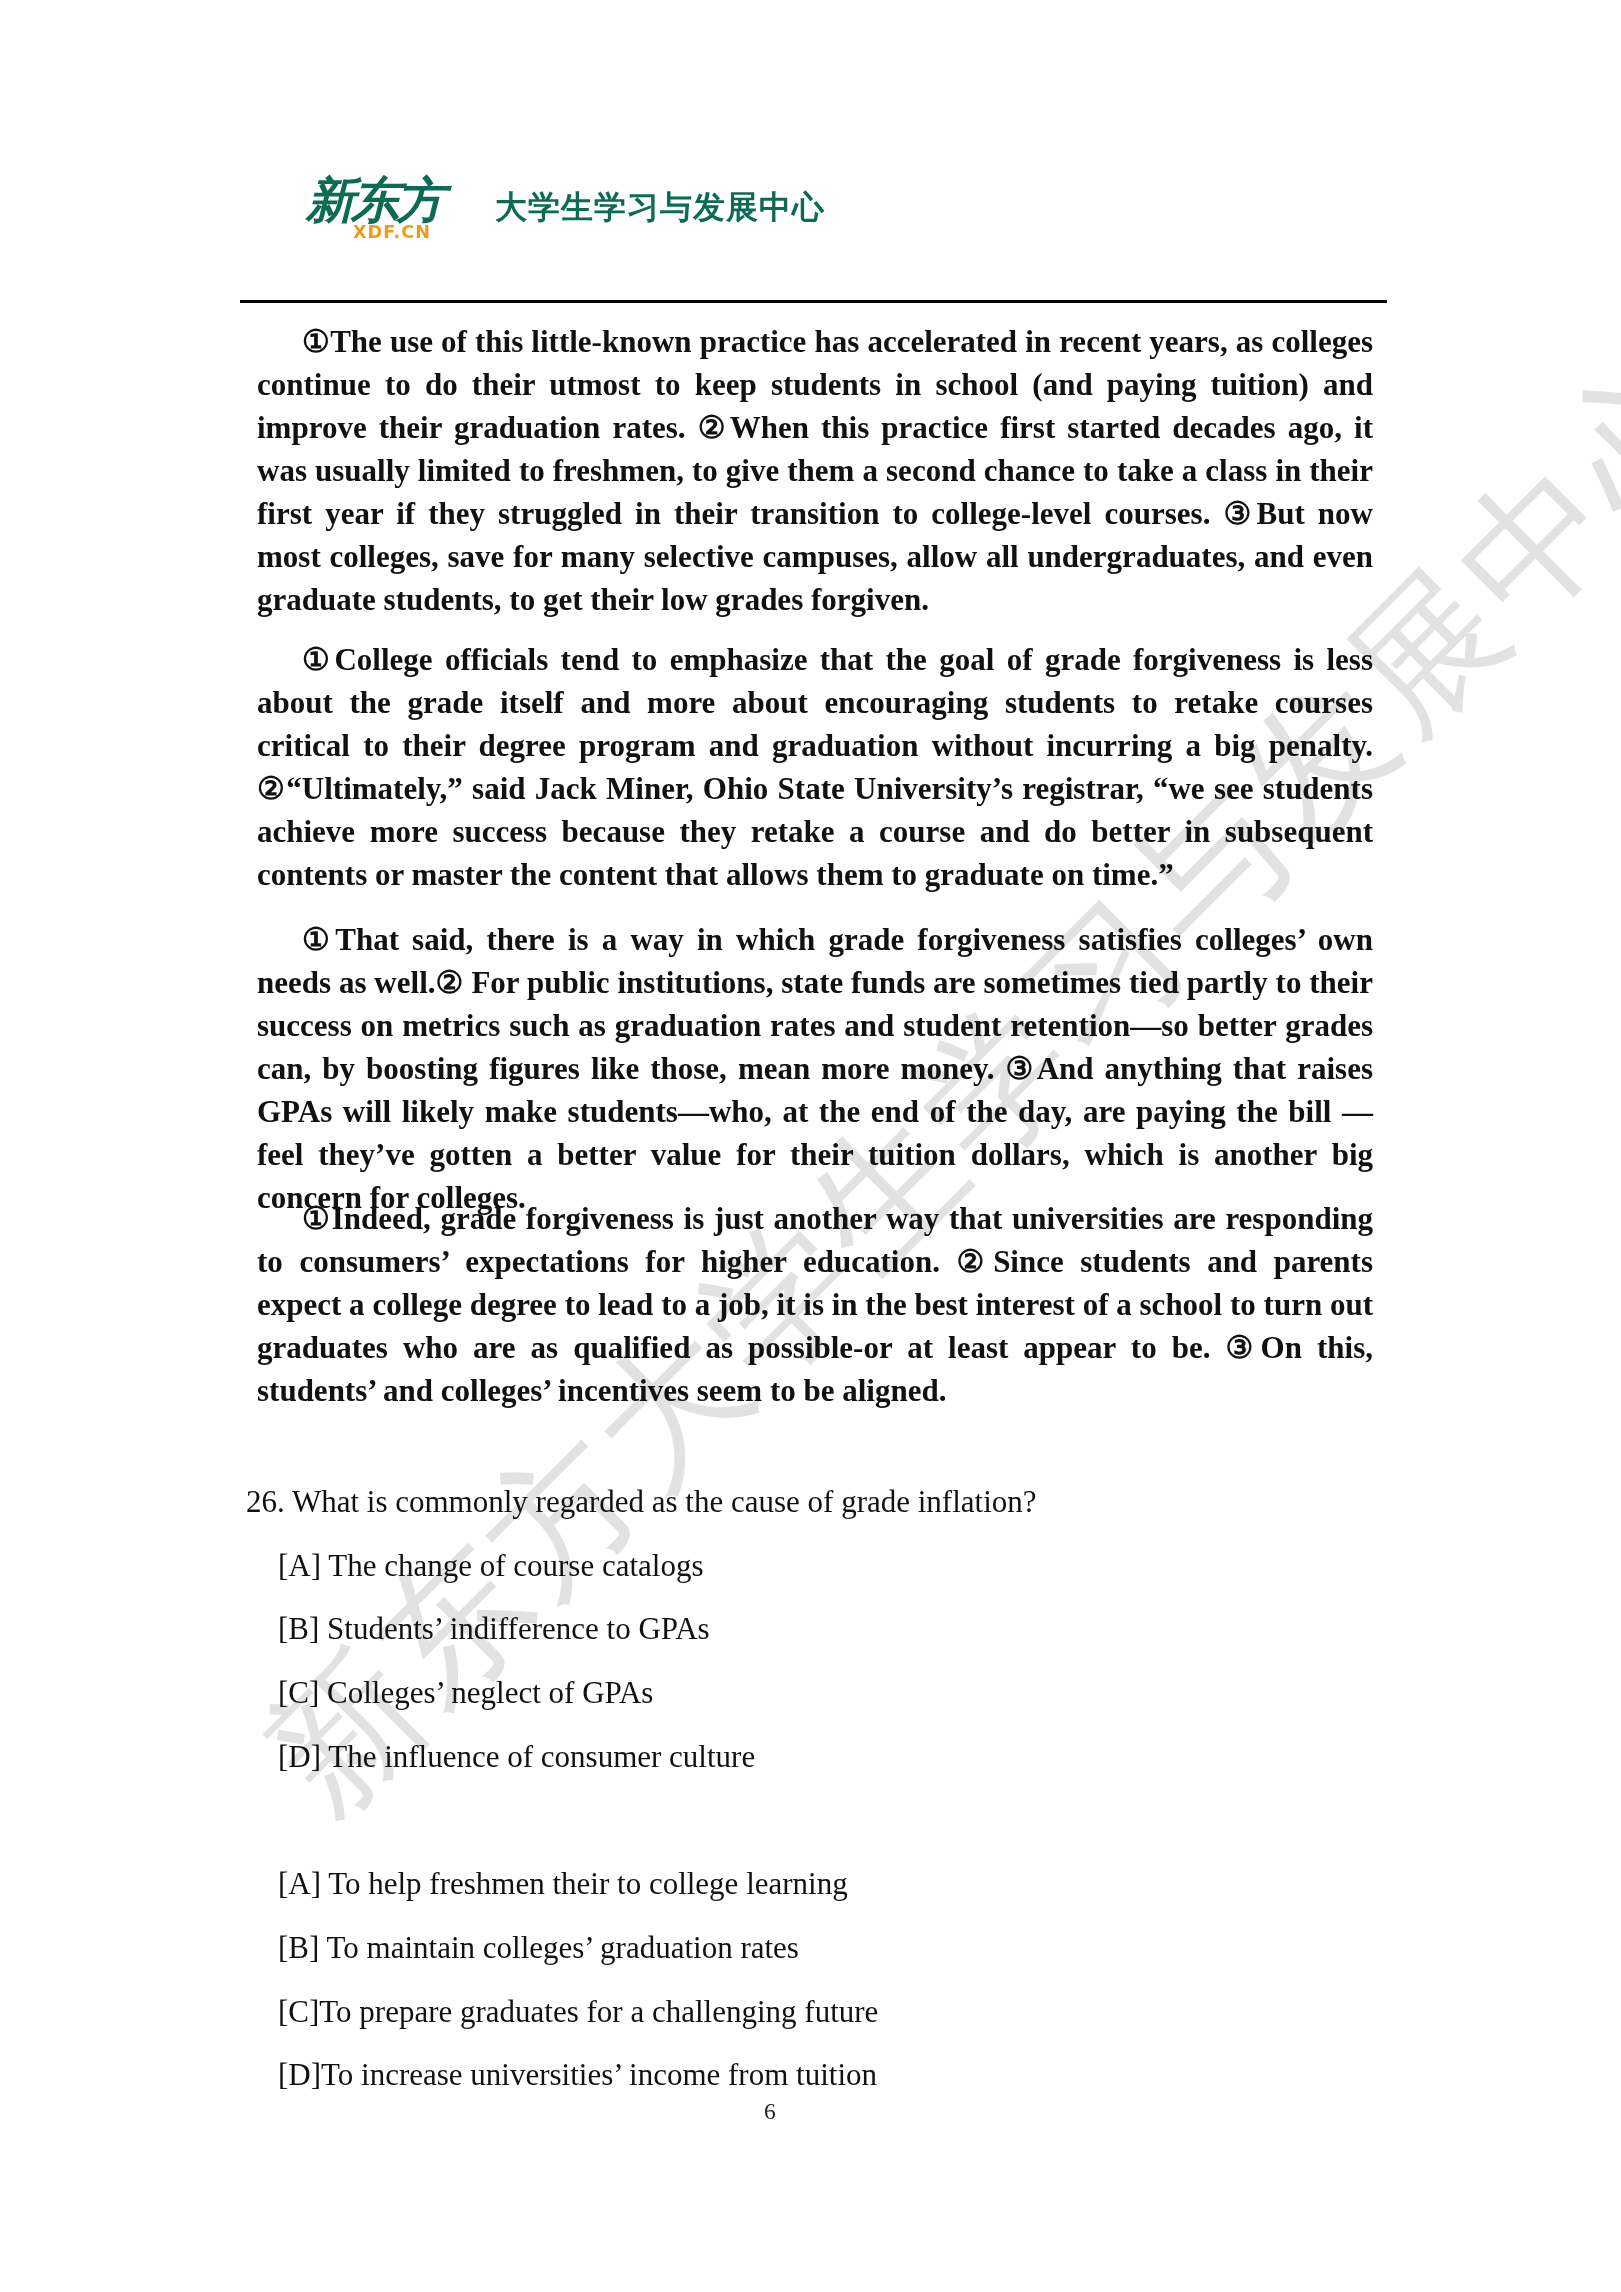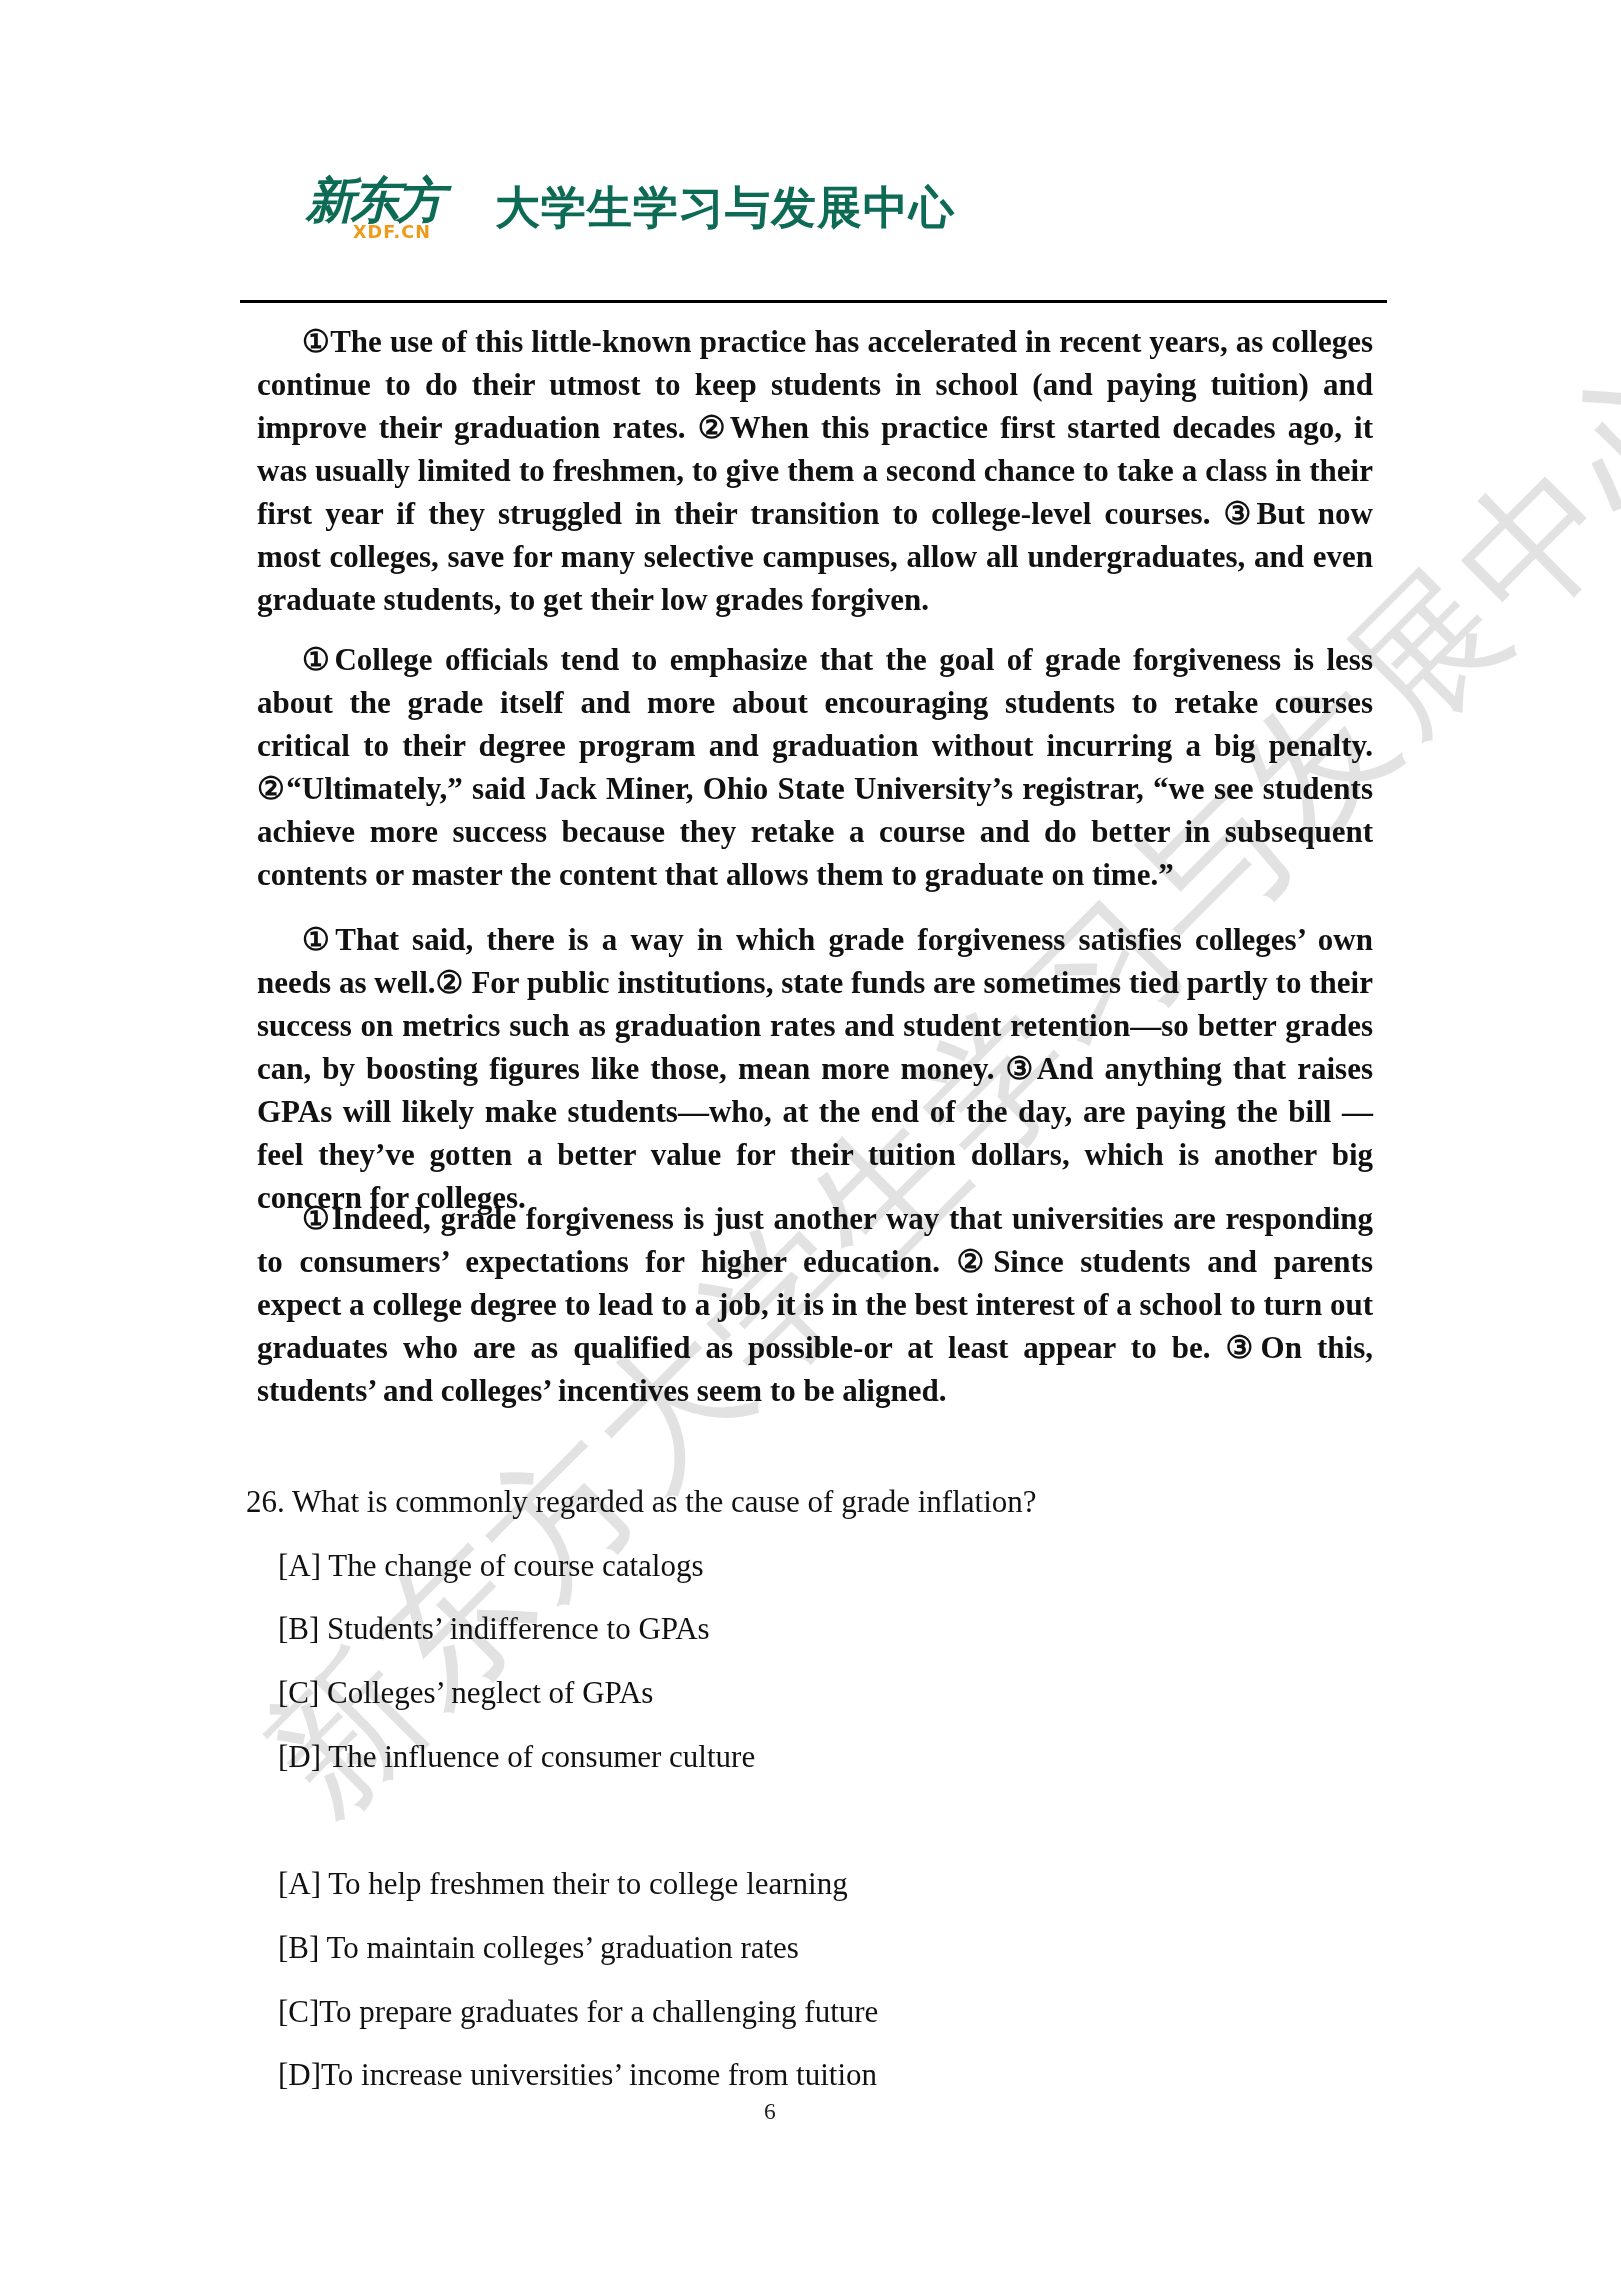--- a/index.html
+++ b/index.html
@@ -1,21 +1,21 @@
 <!DOCTYPE html>
 <html><head>
 <meta charset="utf-8">
 <style>
   html, body { margin: 0; padding: 0; background: #ffffff; }
   body { width: 1621px; height: 2293px; position: relative; overflow: hidden; }
   .page { position: absolute; left: 0; top: 0; width: 1621px; height: 2293px; background: #fff; }
   .logo { position: absolute; left: 306px; top: 174px; width: 162px; height: 74px; }
   .logo-cn { position: absolute; left: 0; top: 0; font-family: "DejaVu Sans", sans-serif; font-weight: bold; font-style: italic; font-size: 49px; color: #0d6b55; letter-spacing: -3.9px; line-height: 54px; }
   .logo-en { position: absolute; left: 47px; top: 49px; font-family: "DejaVu Sans", sans-serif; font-weight: bold; font-size: 17.6px; color: #ee9a1a; letter-spacing: 1px; line-height: 19.6px; }
-  .header-title { position: absolute; left: 495px; top: 184px; font-family: "DejaVu Sans", sans-serif; font-weight: bold; font-size: 45px; color: #0d6b55; letter-spacing: 1px; line-height: 47px; }
+  .header-title { position: absolute; left: 495px; top: 184px; font-family: "DejaVu Sans", sans-serif; font-weight: bold; font-size: 32px; color: #0d6b55; letter-spacing: 1px; line-height: 47px; }
   .rule { position: absolute; left: 240px; top: 300px; width: 1147px; height: 2.9px; background: #000; }
   .body-text { position: absolute; left: 245px; width: 1140px; font-family: "Liberation Serif", serif; font-size: 31px; color: #111; line-height: 43px; text-align: justify; }
   .para { margin: 12px; text-indent: 45px; font-weight: bold; }
   .p1 { top: 308px; }
   .p2 { top: 626px; }
   .p3 { top: 906px; }
   .p4 { top: 1185px; }
   .q { position: absolute; font-family: "Liberation Serif", serif; font-size: 31px; color: #111; line-height: 39px; white-space: nowrap; }
   .stem { left: 246px; }
   .opt { left: 278px; }

